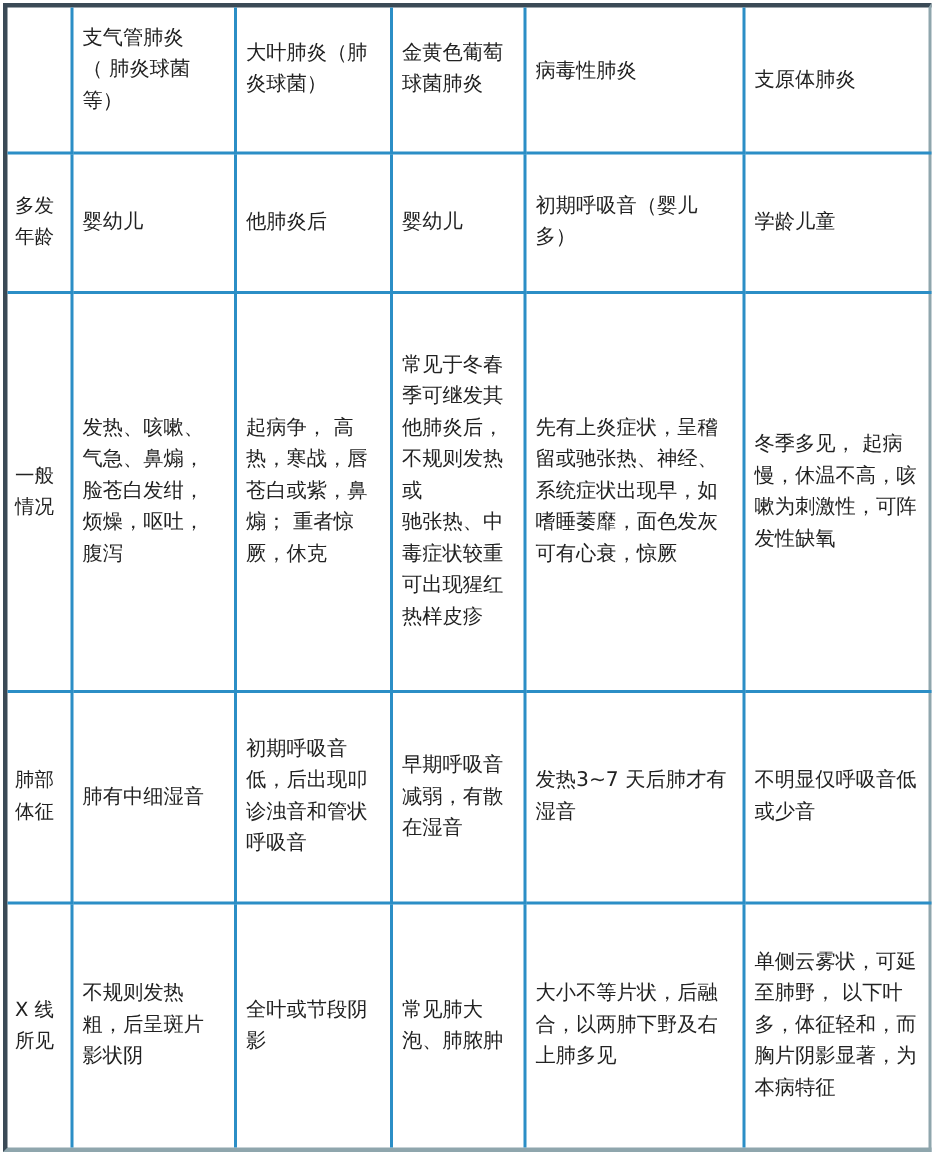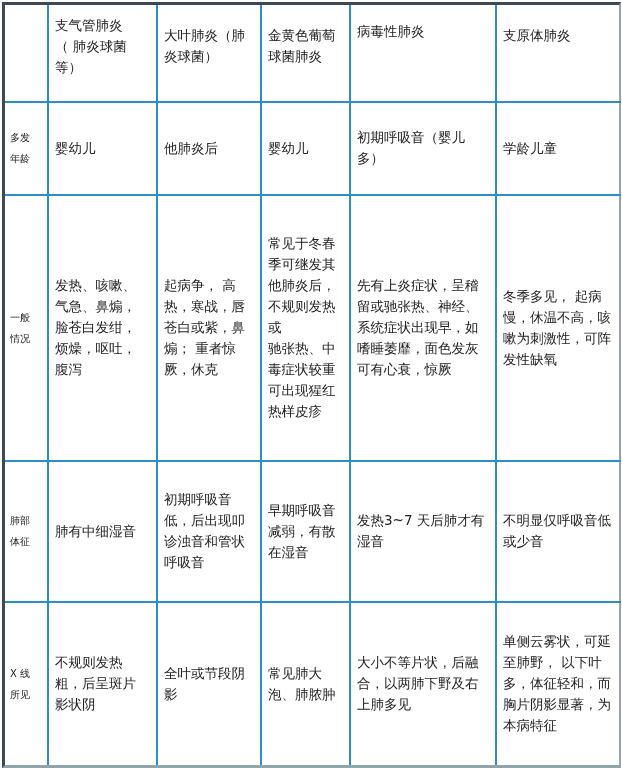--- a/index.html
+++ b/index.html
@@ -42,21 +42,21 @@
       word-break: break-all;
       overflow: hidden;
     }
     tr:first-child td { border-top: none; }
     td:first-child { border-left: none; padding: 4px 3px 4px 5px; }
     td:last-child { border-right: none; }
     tr:last-child td { border-bottom: none; }
     td.header-cell { vertical-align: top; padding-top: 10px; }
     td.header-mid { vertical-align: top; padding-top: 20px; margin-left: 36px; }
 
-    .row-head { font-size: 10px; line-height: 21px; }
+    .row-head { font-size: 13px; line-height: 21px; }
     .cell-text { white-space: pre-line; display: block; }
   </style>
 </head>
 <body>
 
 <div class="table-wrap">
   <table>
     <colgroup>
       <col style="width:43px">
       <col style="width:109px">
@@ -76,24 +76,24 @@
 等）</span>
           </td>
       <td class="header-mid">
             <span class="cell-text">大叶肺炎（肺
 炎球菌）</span>
           </td>
       <td class="header-mid">
             <span class="cell-text">金黄色葡萄
 球菌肺炎</span>
           </td>
-      <td class="header-mid" style="padding-top:16px">
+      <td class="header-mid" style="padding-top:32px">
             <span class="cell-text">病毒性肺炎</span>
           </td>
-      <td class="header-mid" style="padding-top:20px">
+      <td class="header-mid" style="padding-top:38px">
             <span class="cell-text">支原体肺炎</span>
           </td>
     </tr>
 
     <tr style="height:77px">
       <td class="row-head">
             <span class="cell-text">多发
 年龄</span>
           </td>
       <td>

